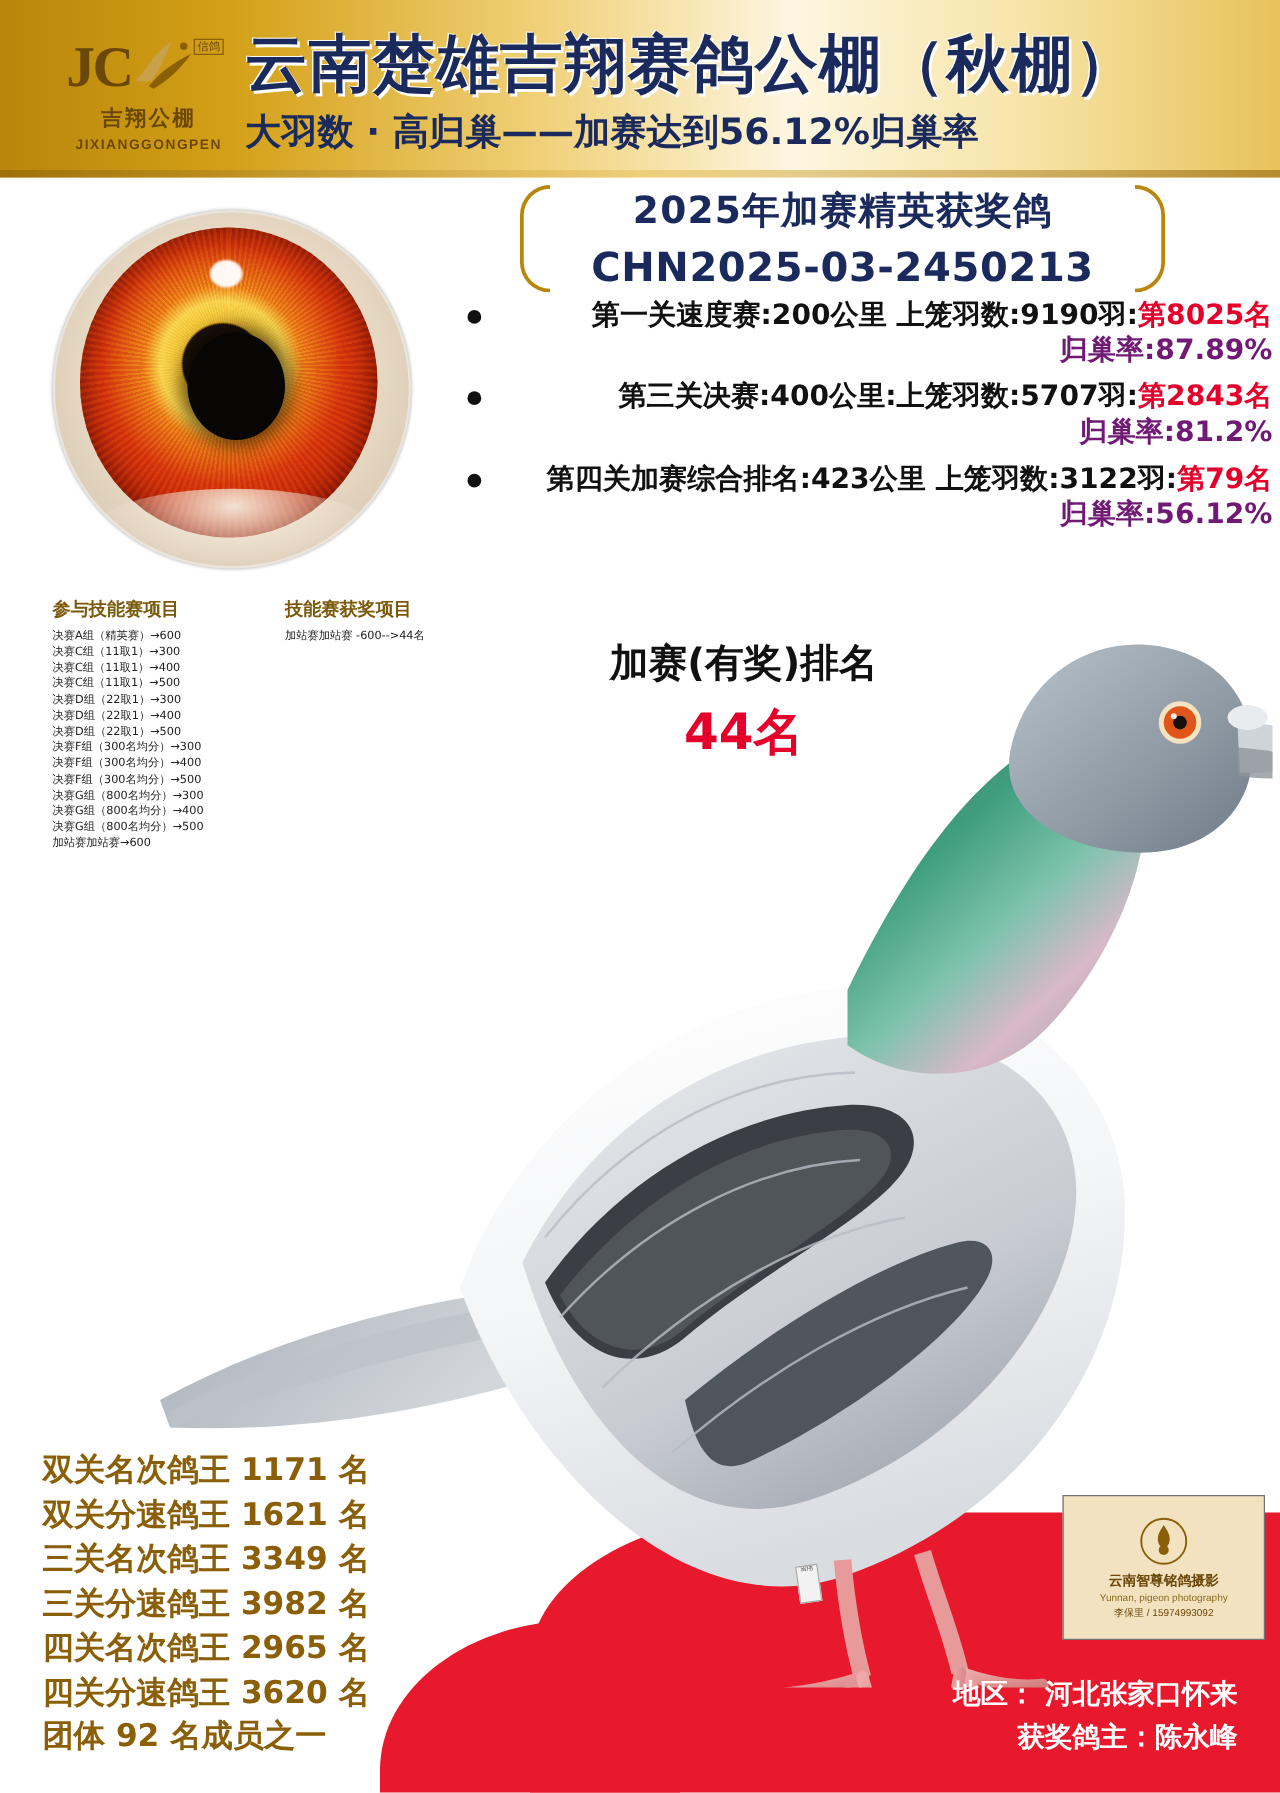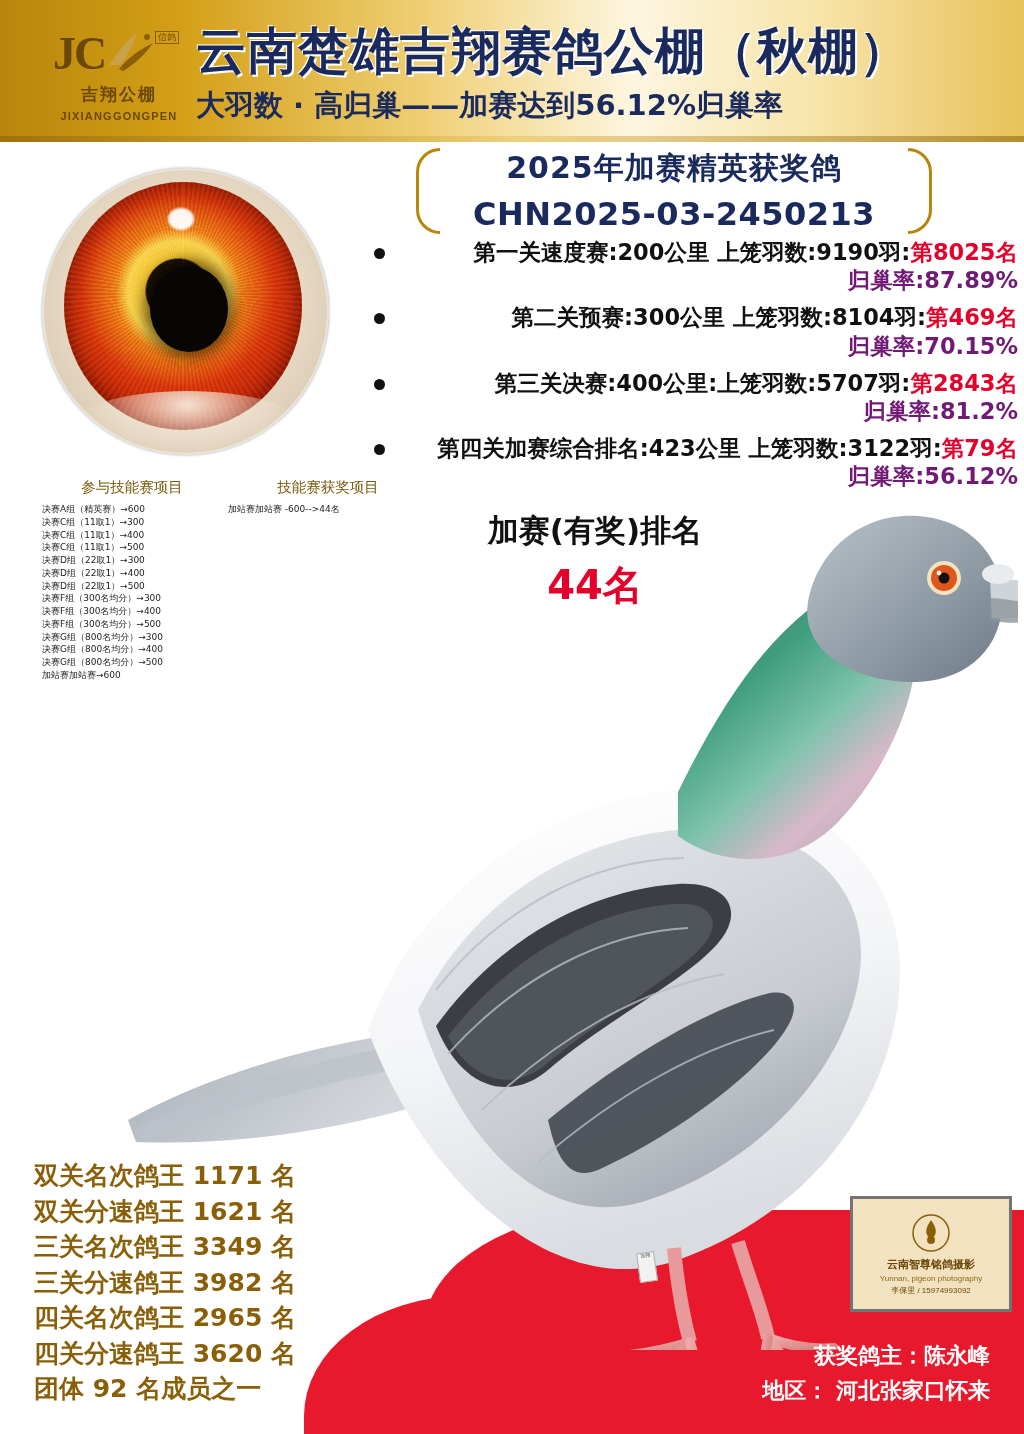--- a/index.html
+++ b/index.html
@@ -146,23 +146,22 @@
     font-size:31px; font-weight:bold; color:#111; font-family:"DejaVu Sans", sans-serif;
   }
   .bonus-rank{
     font-size:40px; font-weight:bold; color:#e4002b; margin-top:6px;
     font-family:"DejaVu Sans", sans-serif;
   }
 
   
   .skill-col{ position:absolute; }
   .skill-h{
-    font-size:14.5px; font-weight:normal; color:#7a5a0a; margin-bottom:6px;
+    font-size:14.5px; font-weight:bold; color:#7a5a0a; margin-bottom:6px;
     font-family:"DejaVu Sans", sans-serif;
-    text-align:center;
   }
   .skill-line{
     font-size:9px; color:#222; line-height:1.42; white-space:nowrap;
     font-family:"DejaVu Sans", sans-serif;
   }
   #skillA{ left:42px; top:478px; width:180px; }
   #skillB{ left:228px; top:478px; width:200px; }
 
   
   .pigeon{
@@ -185,21 +184,21 @@
     position:absolute; left:34px; top:1158px; width:390px;
   }
   .king-row{
     font-size:25px; font-weight:bold; color:#8a5f08; line-height:1.42;
     white-space:nowrap; font-family:"DejaVu Sans", sans-serif;
   }
 
   
   .credit{
     position:absolute; left:850px; top:1196px; width:162px; height:116px;
-    background:#f3e2c0; border:3px solid #737373;
+    background:#f3e2c0; border:1px solid #737373;
     display:flex; flex-direction:column; align-items:center; justify-content:center;
   }
   .credit-logo{ width:40px; height:40px; margin-bottom:4px; }
   .credit-cn{ font-size:11px; color:#6b4708; font-weight:bold; }
   .credit-en{ font-size:8px; color:#8a6a1e; margin-top:2px; }
   .credit-ph{ font-size:8px; color:#6b4708; margin-top:2px; }
 
   
   .owner{
     position:absolute; right:34px; top:1338px; width:430px; text-align:right;
@@ -255,25 +254,20 @@
 </div>
 
 <div class="results">
 
   <div class="res-item">
     <span class="res-bullet"></span>
     <div class="res-l1"><span>第一关速度赛:200公里 上笼羽数:9190羽:</span><span class="rank-red">第8025名</span></div>
     <div class="res-l2">归巢率:87.89%</div>
   </div>
 
-  <div class="res-item">
-    <span class="res-bullet"></span>
-    <div class="res-l1"><span>第二关预赛:300公里  上笼羽数:8104羽:</span><span class="rank-red">第469名</span></div>
-    <div class="res-l2">归巢率:70.15%</div>
-  </div>
 
   <div class="res-item">
     <span class="res-bullet"></span>
     <div class="res-l1"><span>第三关决赛:400公里:上笼羽数:5707羽:</span><span class="rank-red">第2843名</span></div>
     <div class="res-l2">归巢率:81.2%</div>
   </div>
 
   <div class="res-item">
     <span class="res-bullet"></span>
     <div class="res-l1"><span>第四关加赛综合排名:423公里 上笼羽数:3122羽:</span><span class="rank-red">第79名</span></div>
@@ -415,15 +409,15 @@
     <circle cx="20" cy="20" r="18" fill="none" stroke="#8a5f08" stroke-width="1.5"></circle>
     <path d="M20 7 C24 13 26 17 24 22 C22 26 18 26 16 22 C14 17 16 13 20 7 Z" fill="#8a5f08"></path>
     <circle cx="20" cy="27" r="4" fill="#8a5f08"></circle>
   </svg>
   <div class="credit-cn">云南智尊铭鸽摄影</div>
   <div class="credit-en">Yunnan, pigeon photography</div>
   <div class="credit-ph">李保里 / 15974993092</div>
 </div>
 
 <div class="owner">
+  <div class="owner-row">地区： 河北张家口怀来</div>
   <div class="owner-row">获奖鸽主：陈永峰</div>
-  <div class="owner-row">地区： 河北张家口怀来</div>
 </div>
 
 </body></html>

